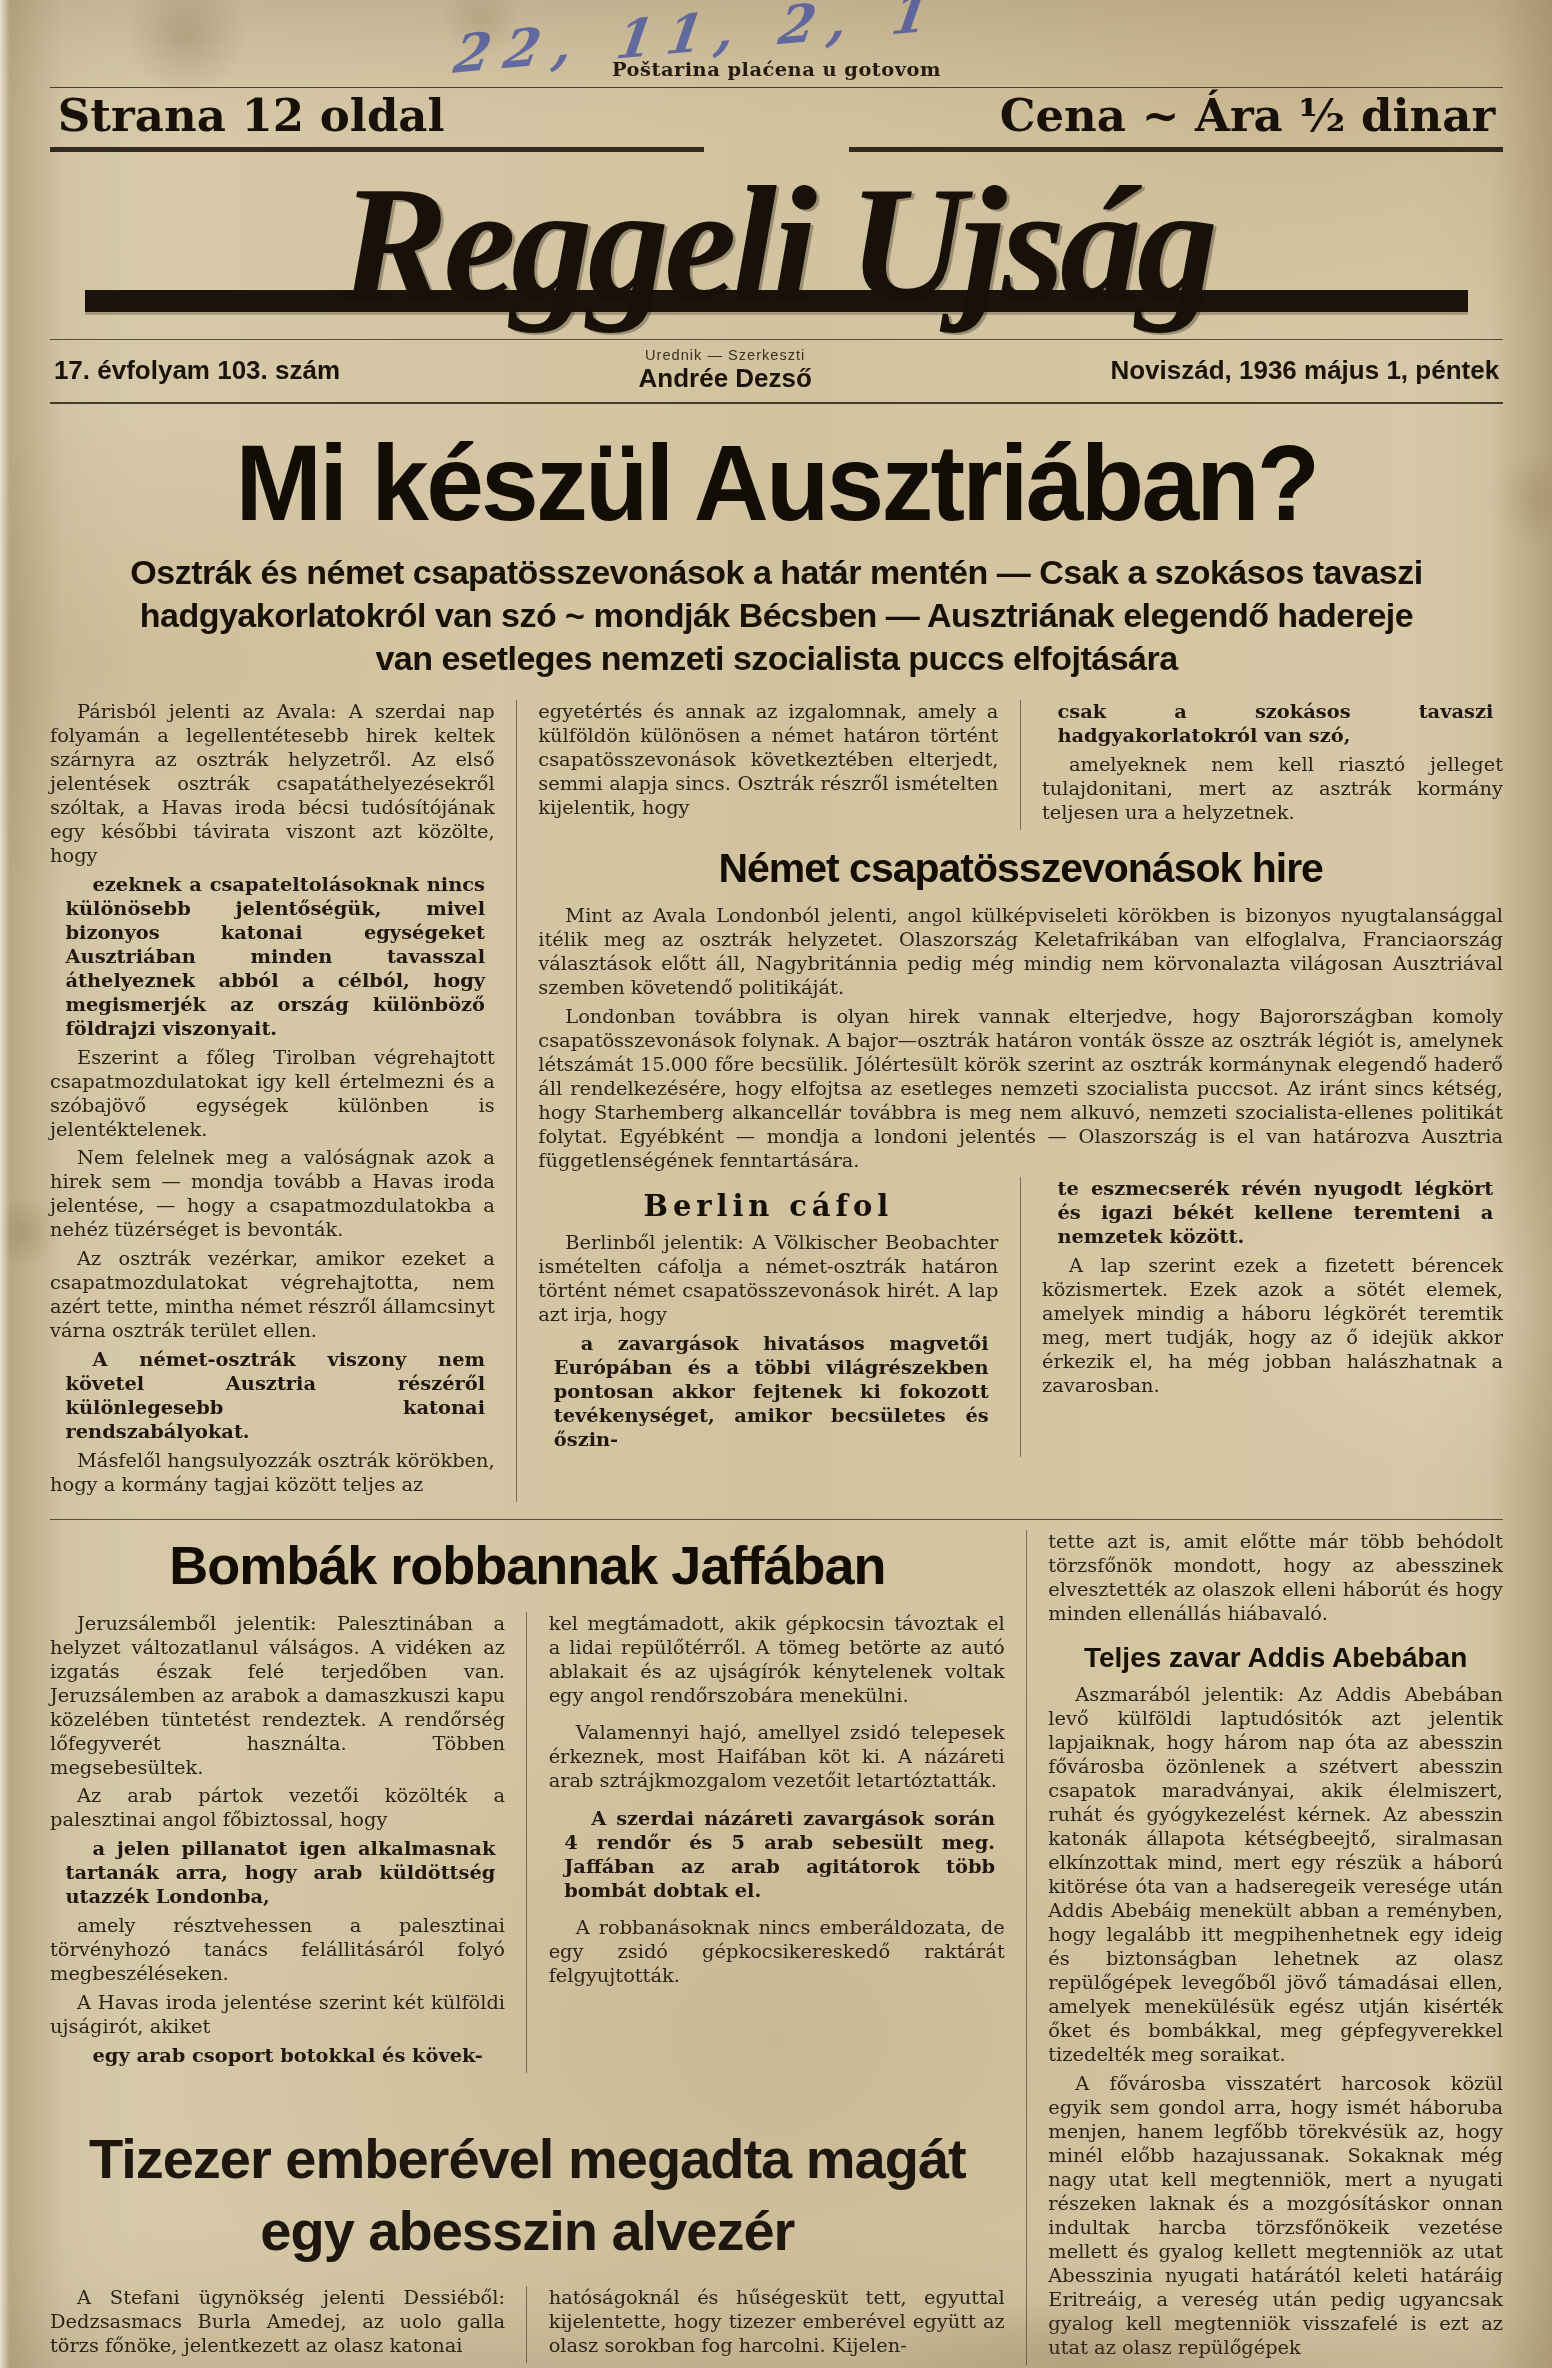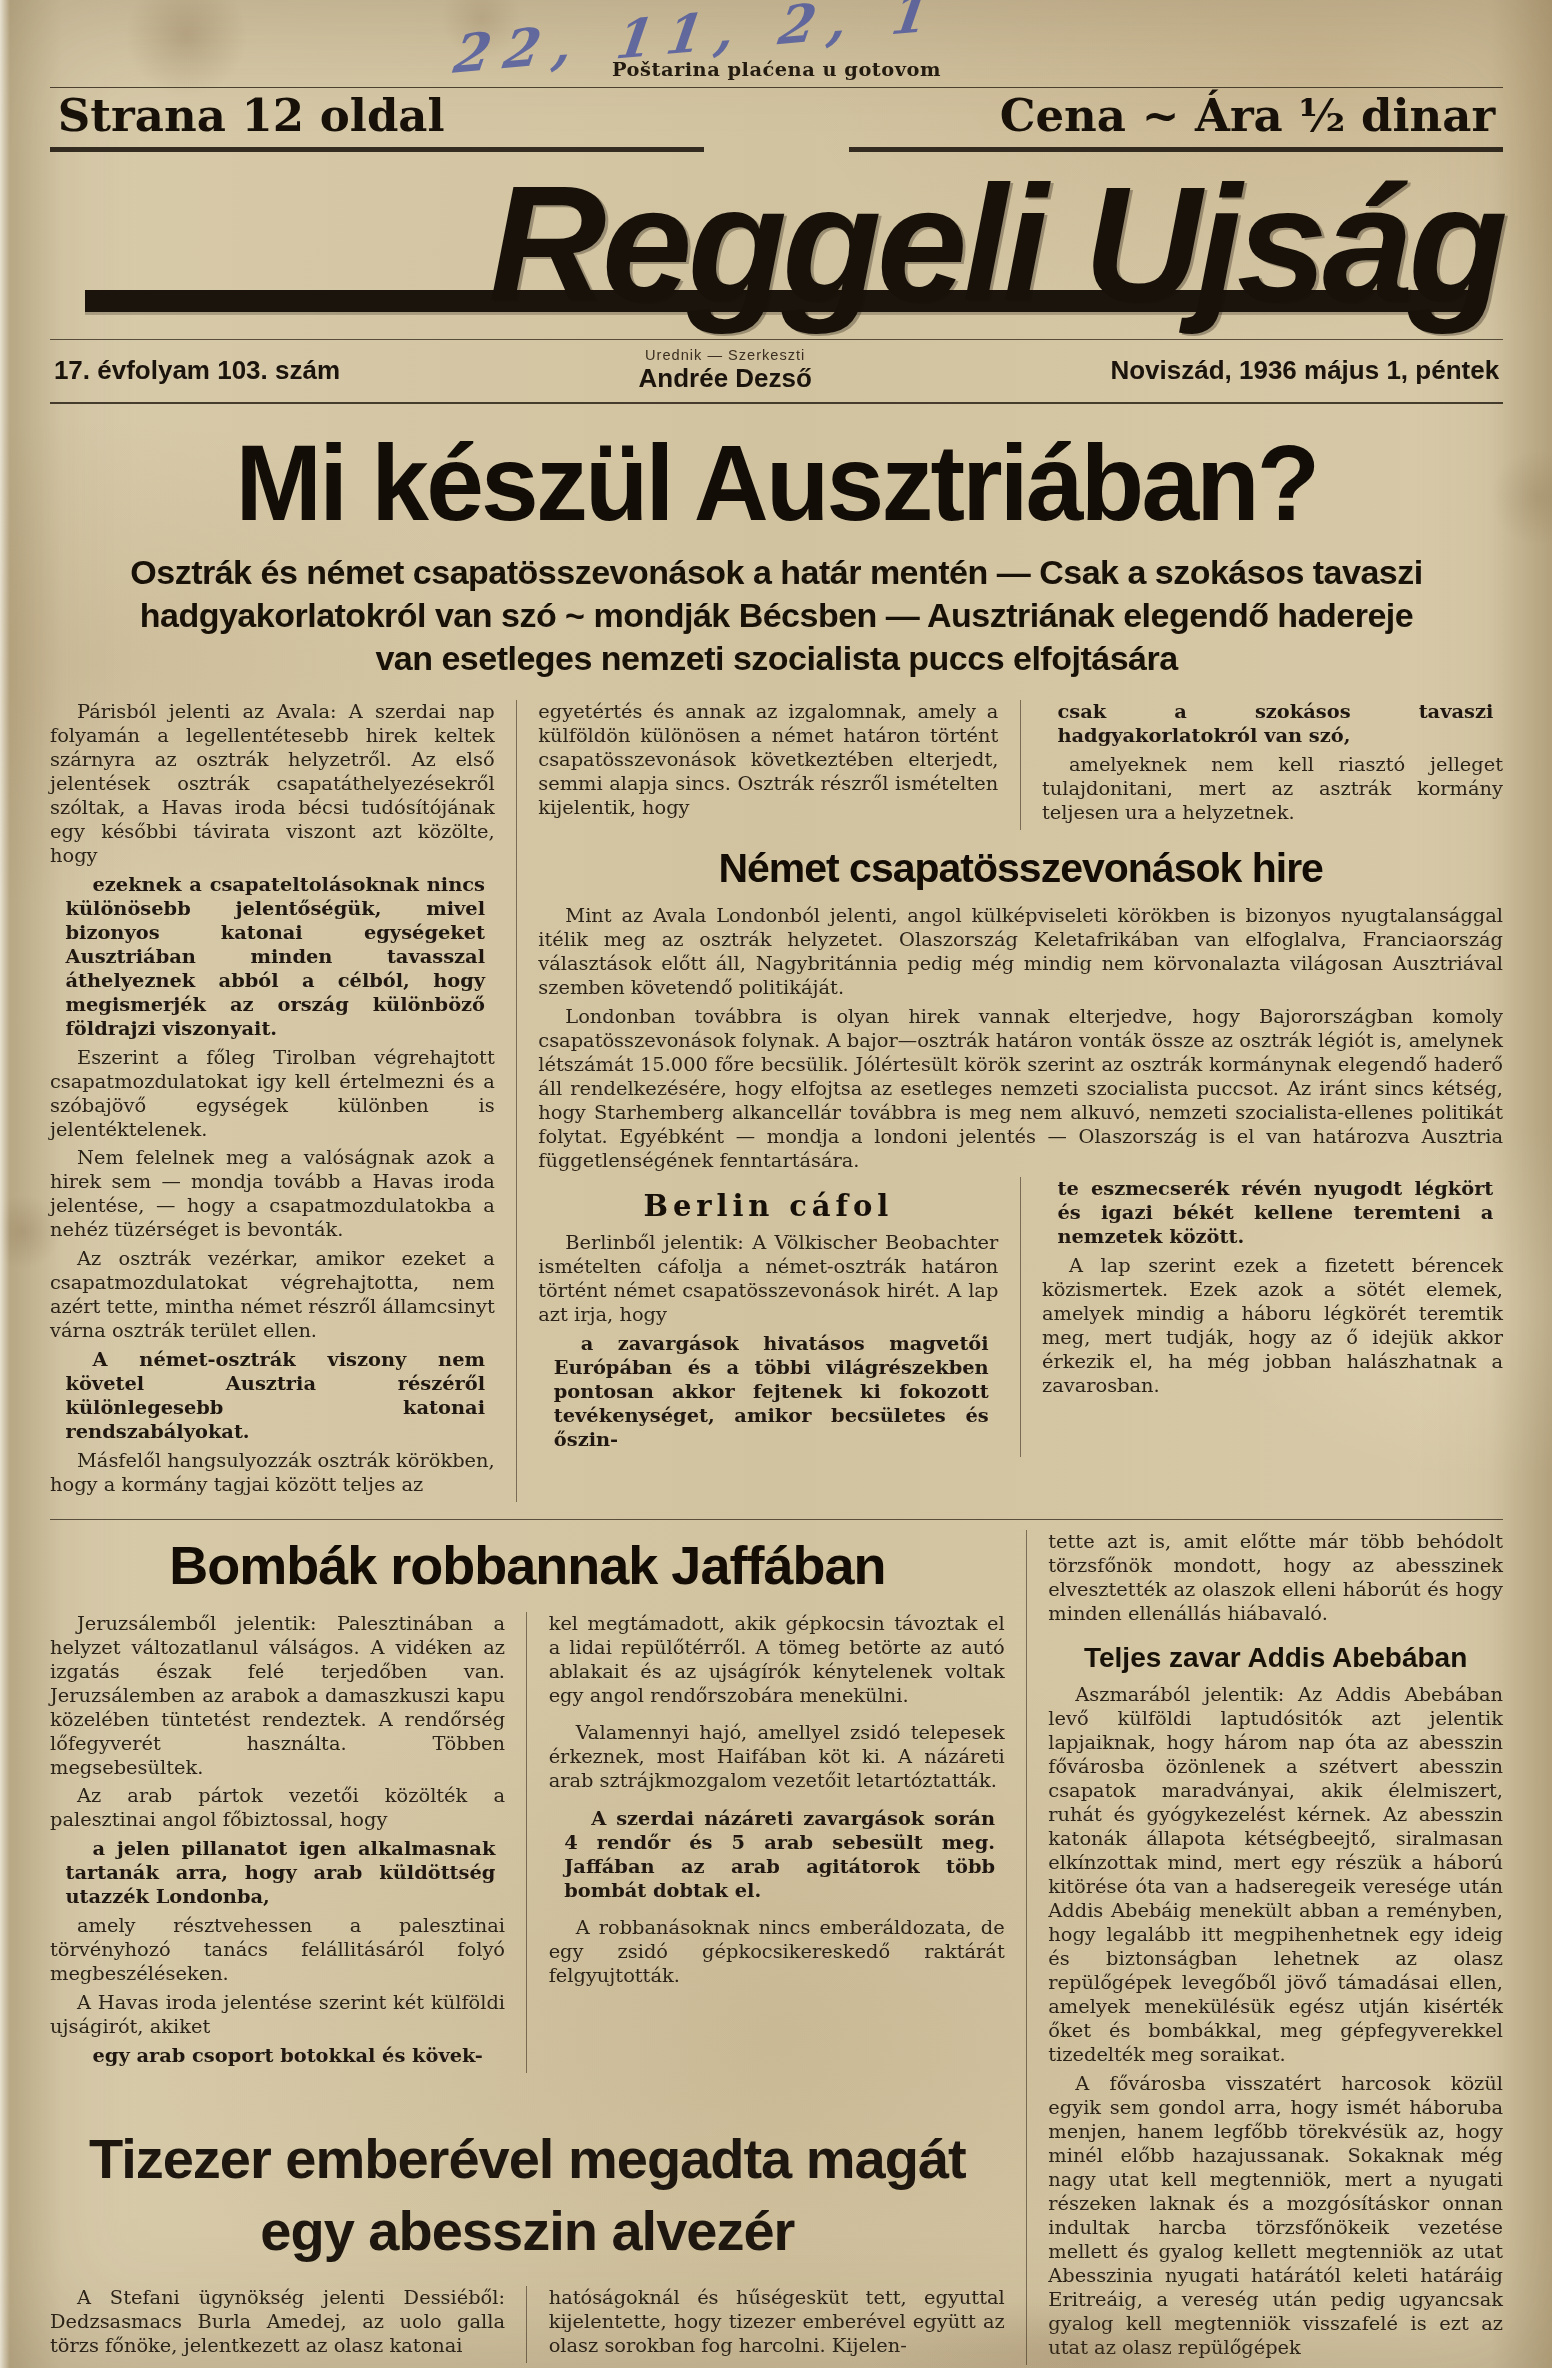--- a/index.html
+++ b/index.html
@@ -59,22 +59,22 @@
     padding:1.9px 7.8px 5.8px;
     border-bottom:5.8px solid rgba(24,17,9,.85);
   }
   .topline .pages { width:45%; text-align:left; }
   .topline .tgap { flex:1; }
   .topline .price { width:45%; text-align:right; }
 
   
   .masthead {
     position:relative; z-index:2;
-    margin-top:9.7px; text-align:right;
-    font-family:Liberation Sans, sans-serif; font-style:italic; font-weight:bold;
+    margin-top:9.7px; text-align:center;
+    font-family:Liberation Serif, serif; font-style:italic; font-weight:bold;
     font-size:163px; line-height:1.0; letter-spacing:-4.9px;
     color:#17110a;
     text-shadow:2.9px 1.9px 0 rgba(23,17,10,.30);
   }
   .masthead-bar {
     position:relative; z-index:1;
     height:22px; margin:-35px 35px 0;
     background:#1b140c;
     box-shadow:0 2.9px 0 rgba(27,20,12,.25);
   }

